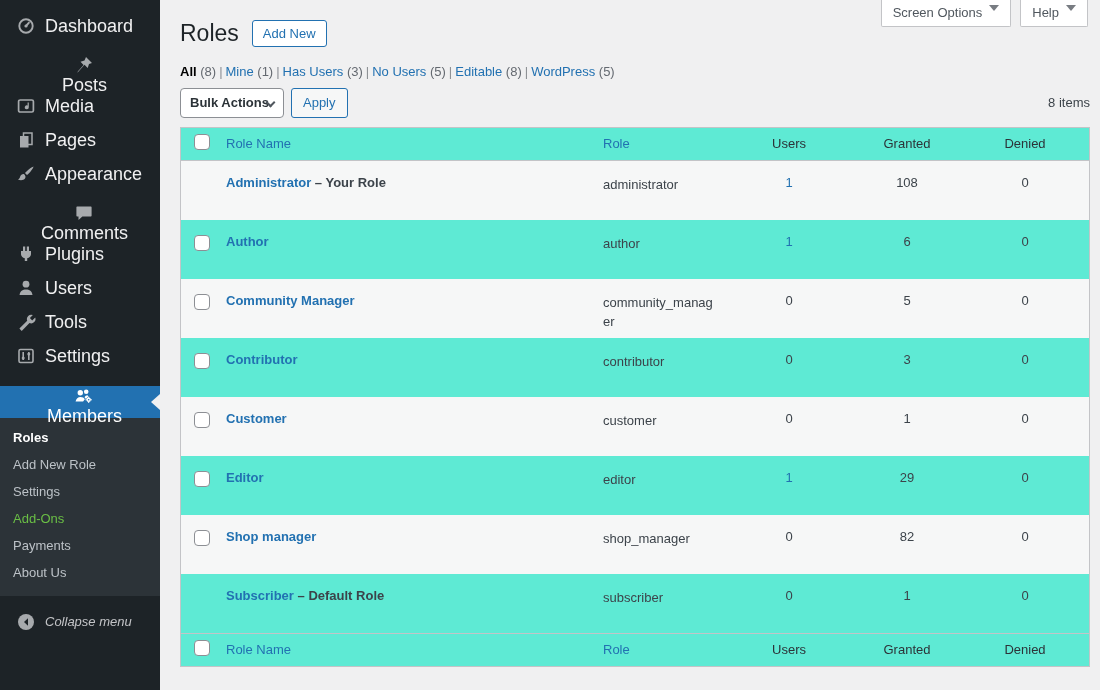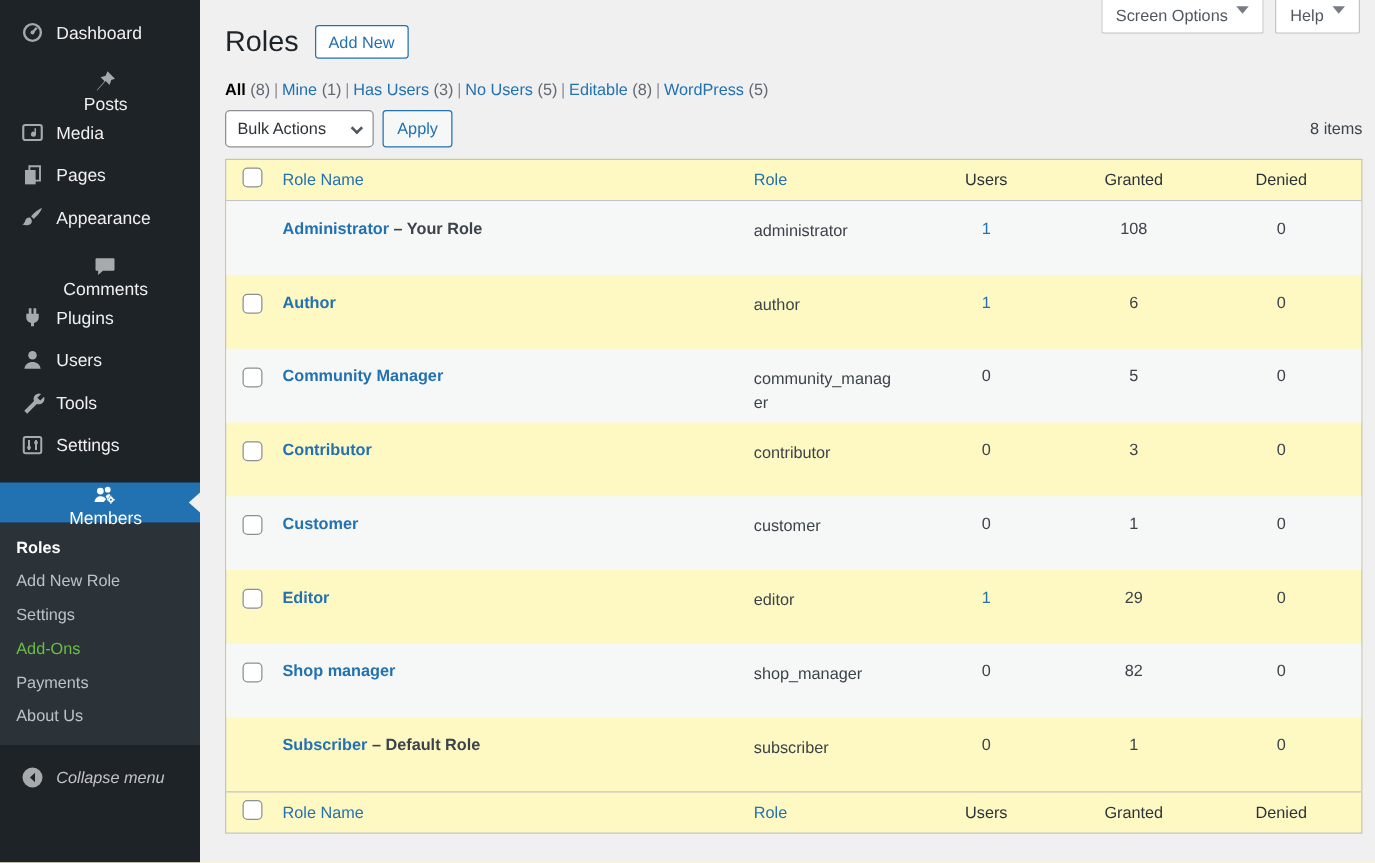--- a/index.html
+++ b/index.html
@@ -10,21 +10,21 @@
   }
   a { text-decoration:none; cursor:pointer; }
 
   
   .sidebar { position:absolute; left:0; top:0; width:160px; height:690px; background:#1d2327; color:#f0f0f1; }
   .menu { padding-top:9px; }
   .menu-item { display:flex; align-items:center; height:34px; padding-left:9px; cursor:pointer; }
   .menu-item:nth-child(2), .menu-item:nth-child(6) { margin-top:12px;flex-direction:column; }
   .mi-icon { width:20px; height:20px; margin:0 9px 0 7px; color:#a7aaad; flex:0 0 20px; }
   .mi-icon svg { width:20px; height:20px; display:block; }
-  .mi-label { font-size:14px; color:#f0f0f1; }
+  .mi-label { font-size:18px; color:#f0f0f1; }
   .menu-item.active-top { background:#2271b1; position:relative; height:32px; margin-top:13px; }
   .menu-item.active-top .mi-icon { color:#ffffff; }
   .menu-item.active-top .mi-label { color:#ffffff; font-weight:400; }
   .active-arrow { position:absolute; right:0; top:50%; margin-top:-8px; width:0; height:0;
     border-top:8px solid transparent; border-bottom:8px solid transparent; border-right:9px solid #f0f0f1; }
   .submenu { background:#2c3338; padding:7px 0 9px 0; }
   .submenu-item { padding:6px 12px 6px 13px; font-size:13px; color:#bcc2c7; cursor:pointer; line-height:1.15; }
   .submenu-item.current { color:#ffffff; font-weight:700; }
   .submenu-item.green { color:#6abf45; }
   .collapse-btn { display:flex; align-items:center; margin-top:9px; height:34px; padding-left:9px; cursor:pointer;font-style:italic; }
@@ -45,29 +45,29 @@
     border-radius:3px; padding:5px 10px; font-size:13px; cursor:pointer; }
 
   .filters { margin-top:15px; color:#646970; }
   .filter-link { color:#2271b1; }
   .filter-link.current { color:#000000; font-weight:700; }
   .filter-count { color:#646970; }
   .filter-sep { color:#8c8f94; padding:0 3px; }
 
   .toolbar { margin-top:9px; display:flex; align-items:center; }
   .bulk-select { position:relative; background:#ffffff; border:1px solid #8c8f94; border-radius:4px;
-    height:30px; padding:0 37px 0 9px; display:flex; align-items:center; color:#2c3338; cursor:pointer; }
+    height:30px; padding:0 14px 0 9px; display:flex; align-items:center; color:#2c3338; cursor:pointer;font-weight:bold; }
   .chev { position:absolute; right:9px; top:10px; width:7px; height:7px;
     border-right:2px solid #50575e; border-bottom:2px solid #50575e; transform:rotate(45deg); }
   .apply-btn { margin-left:7px; background:#f6f7f7; border:1px solid #2271b1; color:#2271b1;
     border-radius:3px; height:30px; padding:0 11px; font-size:13px; cursor:pointer; }
   .items-count { margin-left:auto; color:#3c434a; }
 
   
-  .roles-table { margin-top:9px; background:#fef9c3; border:1px solid #c3c4c7; width:910px; }
+  .roles-table { margin-top:9px; background:#5eead4; border:1px solid #c3c4c7; width:910px; }
   .trow, .thead { display:flex; align-items:flex-start; }
   .thead { align-items:center; height:33px; }
   .thead.top { border-bottom:1px solid #c3c4c7; }
   .thead.bottom { border-top:1px solid #c3c4c7; }
   .cell { padding:0 10px 0 0; }
   .cell.cb { flex:0 0 45px; padding-left:13px; }
   .cell.name { flex:1 1 auto; }
   .cell.role { flex:0 0 132px; }
   .cell.num { flex:0 0 118px; text-align:center; }
   .thead .cell { padding-top:0; }

